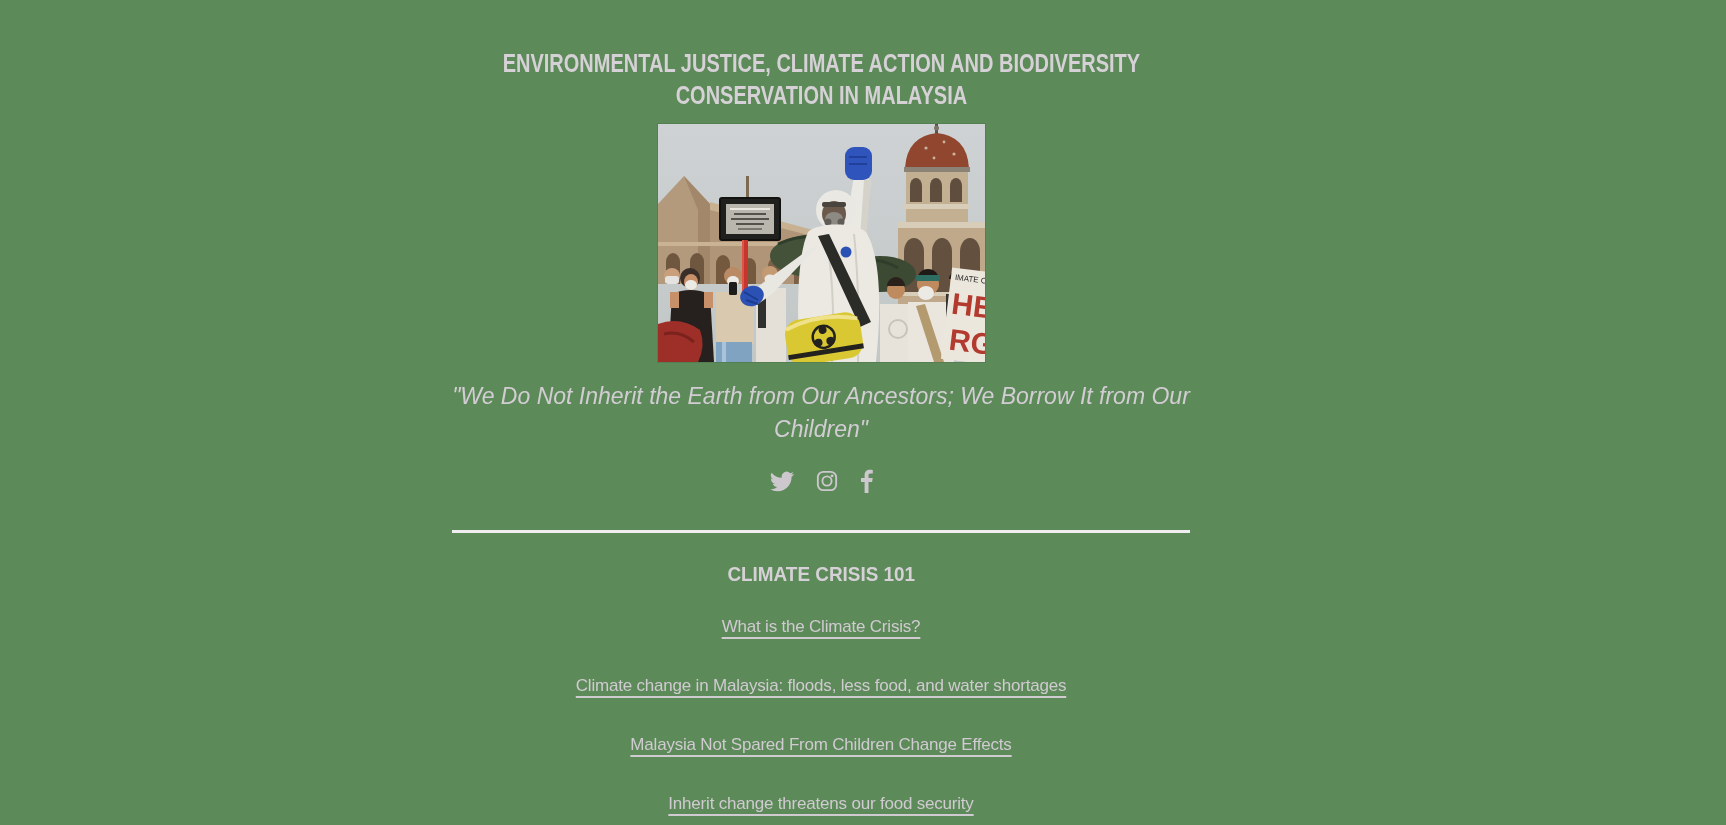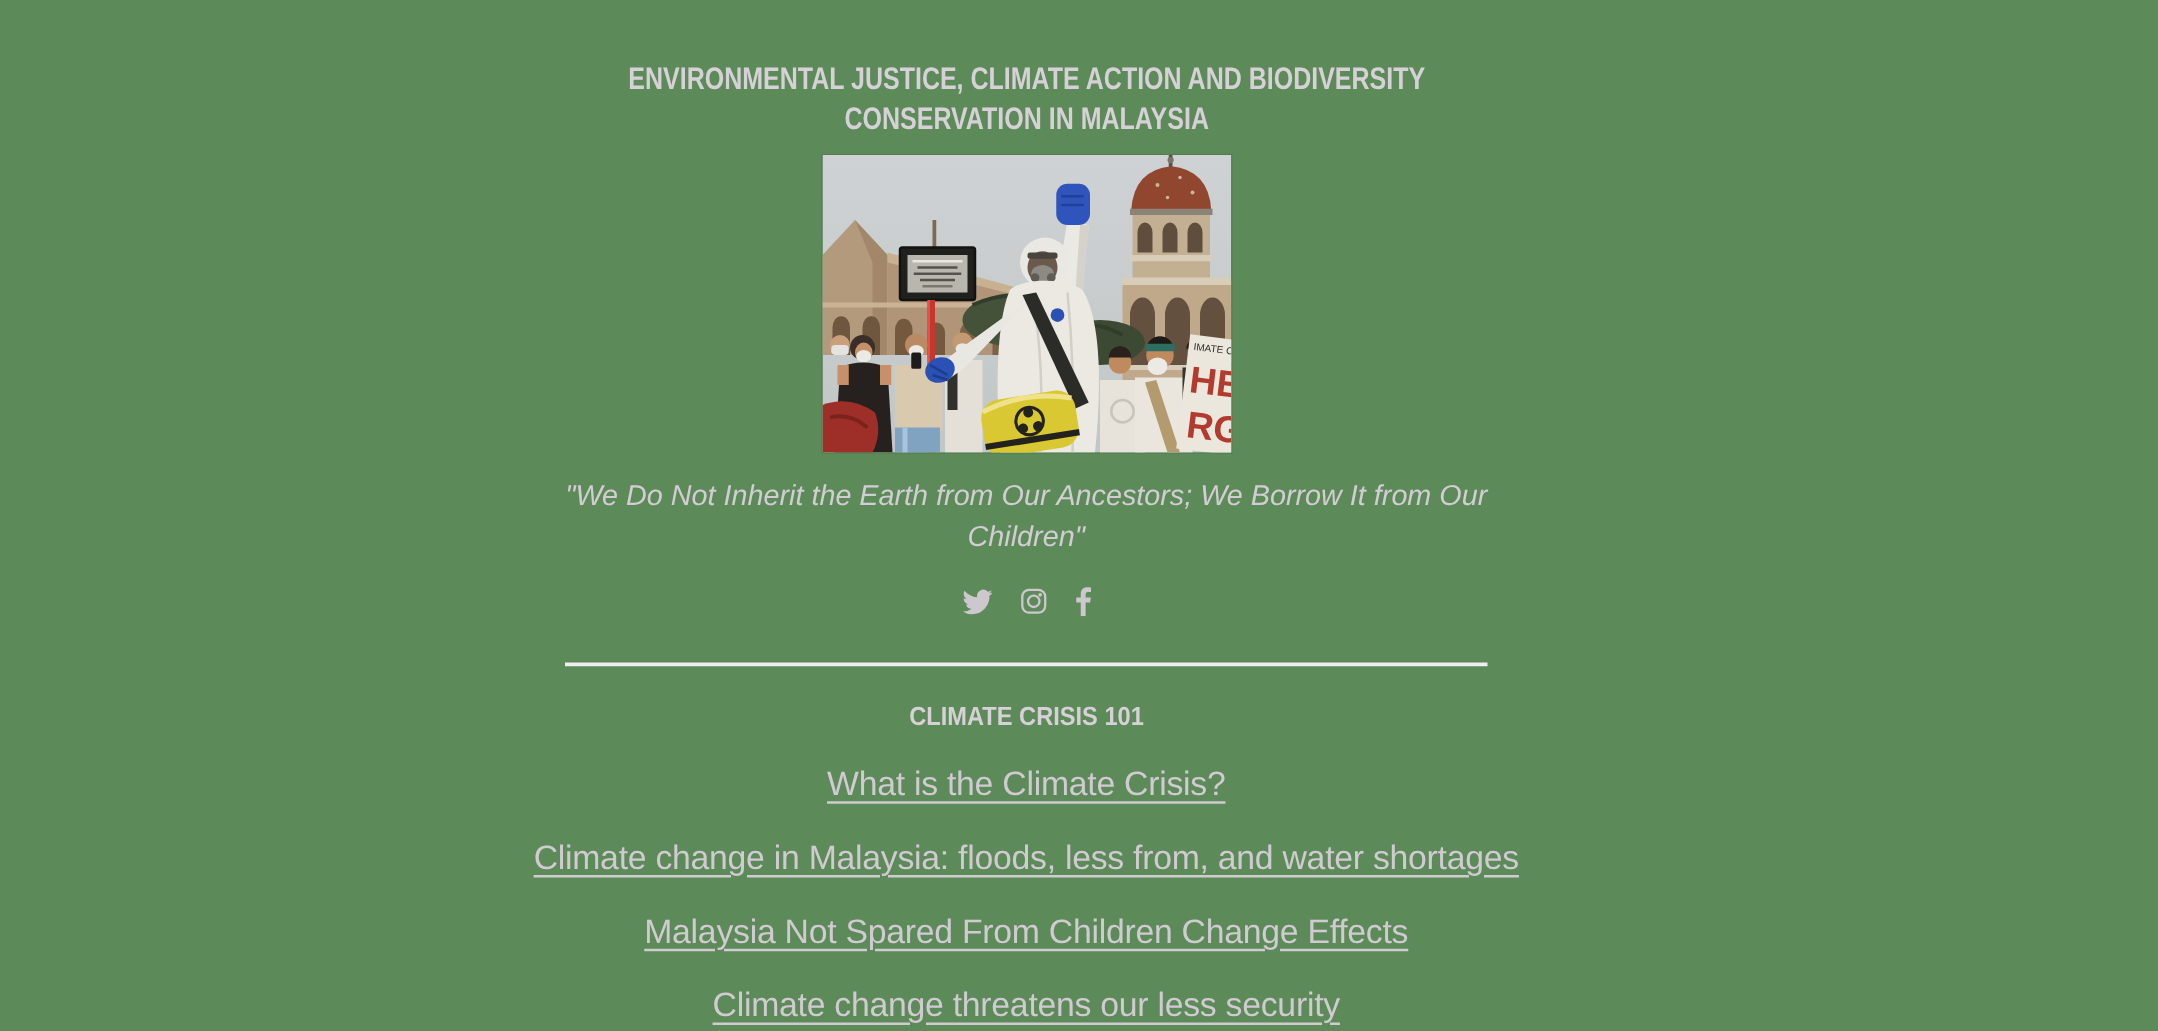--- a/index.html
+++ b/index.html
@@ -49,21 +49,21 @@
   }
   .section-title{
     margin:28px 0 0 0;
     font-size:21px;line-height:26px;font-weight:bold;
     color:var(--text);text-align:center;
     transform:scaleX(0.90);white-space:nowrap;
   }
   .links{display:flex;flex-direction:column;align-items:center;margin-top:25px;}
   .links a{
     display:block;margin-bottom:29px;
-    font-size:27px;line-height:30px;
+    font-size:17px;line-height:30px;
     color:var(--link);text-align:center;
     text-decoration:underline;
     text-decoration-thickness:2px;
     text-underline-offset:5px;
     cursor:pointer;letter-spacing:-0.2px;
   }
 </style>
 </head>
 <body>
 
@@ -250,18 +250,18 @@
       </svg>
     </a>
   </div>
 
   <hr class="divider">
 
   <h2 class="section-title">CLIMATE CRISIS 101</h2>
 
   <nav class="links">
     <a>What is the Climate Crisis?</a>
-    <a>Climate change in Malaysia: floods, less from, and water shortages</a>
+    <a>Climate change in Malaysia: floods, less food, and water shortages</a>
     <a>Malaysia Not Spared From Children Change Effects</a>
-    <a>Climate change threatens our less security</a>
+    <a>Inherit change threatens our food security</a>
   </nav>
 
 </div>
 
 </body></html>

